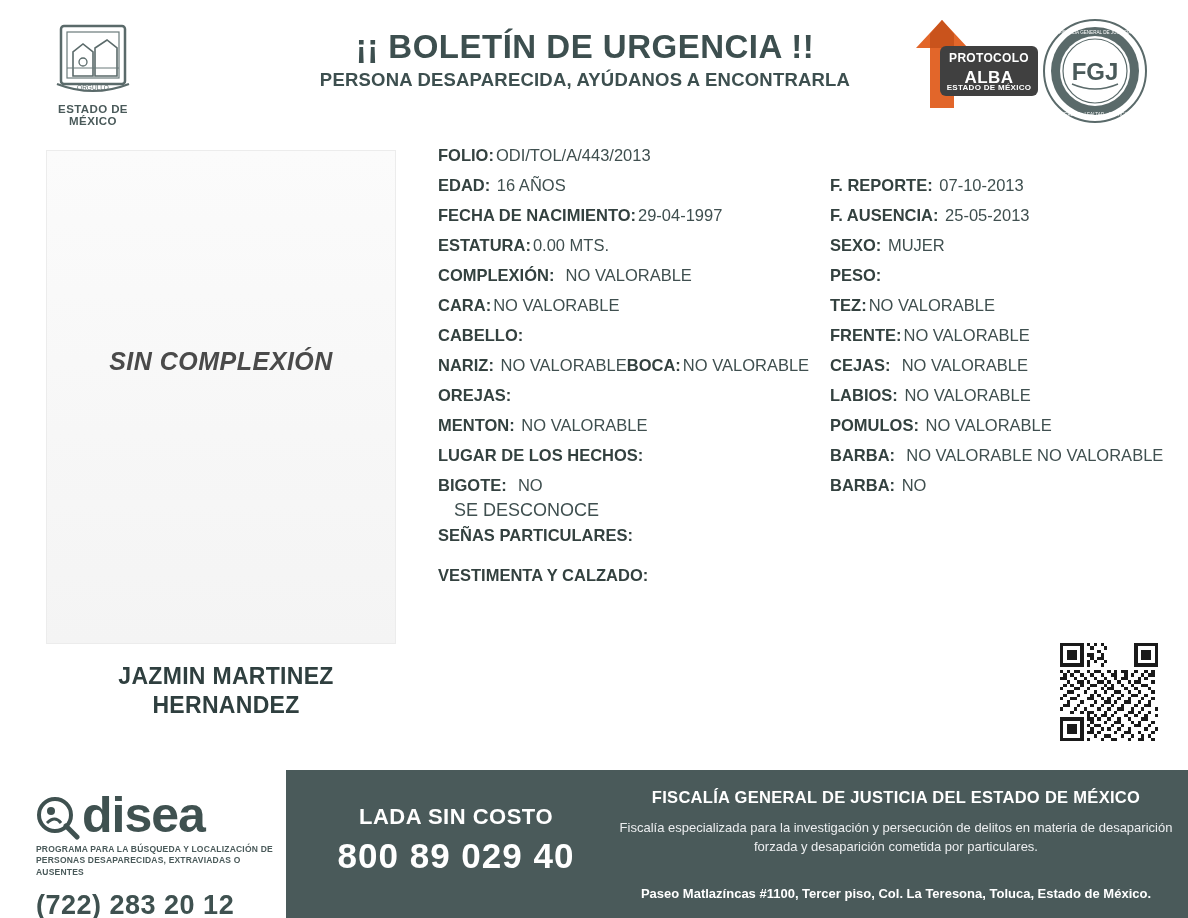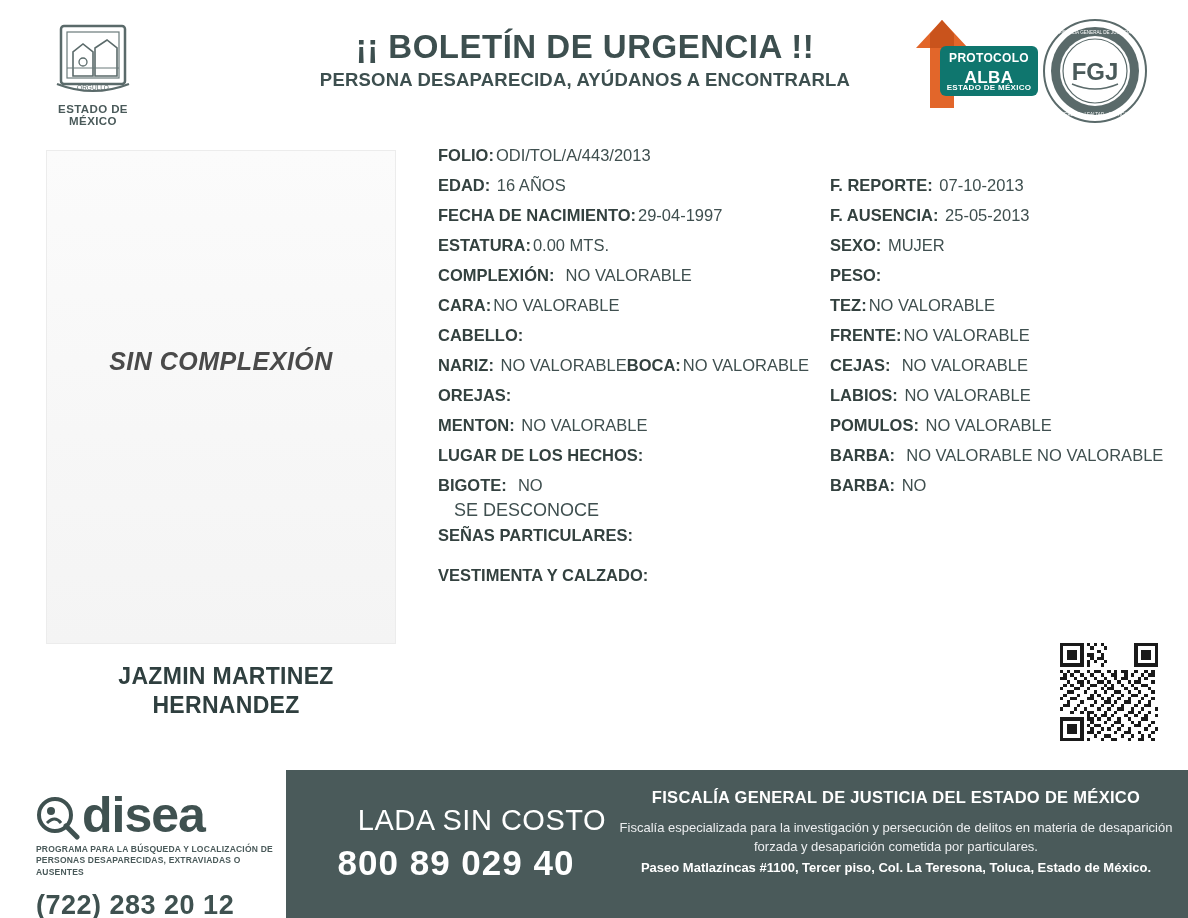--- a/index.html
+++ b/index.html
@@ -18,21 +18,21 @@
   .emblem{position:absolute;left:38px;top:18px;width:110px;text-align:center;}
   .emblem svg{display:block;margin:0 auto;}
   .emblem-label{font-size:11.5px;font-weight:bold;letter-spacing:.4px;color:#4a5a5a;margin-top:3px;}
 
   .titles{position:absolute;left:260px;top:30px;width:650px;text-align:center;}
   .title-main{font-size:33px;font-weight:bold;color:#3d4f4f;letter-spacing:.5px;line-height:1.05;}
   .title-sub{font-size:18.5px;font-weight:bold;color:#3d4f4f;letter-spacing:.2px;margin-top:4px;}
 
   .alba{position:absolute;left:912px;top:18px;width:128px;height:95px;}
   .alba .arrowbox{position:absolute;left:0;top:0;width:60px;height:92px;}
-  .alba .pill{position:absolute;left:28px;top:28px;width:98px;height:50px;background:#0f766e;border-radius:6px;}
+  .alba .pill{position:absolute;left:28px;top:28px;width:98px;height:50px;background:#404040;border-radius:6px;}
   .alba .pill .t1{position:absolute;left:0;top:5px;width:98px;text-align:center;color:#fff;font-size:12px;font-weight:bold;letter-spacing:.3px;}
   .alba .pill .t2{position:absolute;left:0;top:22px;width:98px;text-align:center;color:#fff;font-size:17px;font-weight:bold;letter-spacing:.5px;}
   .alba .pill .t3{position:absolute;left:0;top:37px;width:98px;text-align:center;color:#fff;font-size:8px;font-weight:bold;letter-spacing:.3px;}
 
   .fgj{position:absolute;left:1042px;top:18px;width:106px;height:106px;}
 
   
   .photo{position:absolute;left:46px;top:150px;width:348px;height:492px;
          background:linear-gradient(180deg,#fbfbfb,#f4f4f4);border:1px solid #ececec;}
   .photo .nofoto{position:absolute;left:0;top:196px;width:348px;text-align:center;
@@ -56,26 +56,26 @@
 
   
   .footer{position:absolute;left:0;top:770px;width:1188px;height:148px;}
   .disea{position:absolute;left:36px;top:20px;width:250px;}
   .disea-logo{font-size:50px;font-weight:bold;color:#3f5150;letter-spacing:-1px;line-height:1;}
   .disea-sub{font-size:8.5px;font-weight:bold;color:#4a5a5a;line-height:1.35;margin-top:4px;letter-spacing:.2px;}
   .disea-phone{font-size:27px;font-weight:bold;color:#3f5150;margin-top:12px;letter-spacing:.5px;}
 
   .footbar{position:absolute;left:286px;top:0;width:902px;height:148px;background:#4a5a5a;}
   .lada{position:absolute;left:20px;top:34px;width:300px;text-align:center;color:#fff;}
-  .lada .l1{font-size:29px;font-weight:normal;letter-spacing:.5px;text-align:right;}
+  .lada .l1{font-size:22px;font-weight:bold;letter-spacing:.5px;}
   .lada .l2{font-size:35px;font-weight:bold;letter-spacing:1px;margin-top:6px;}
   .fiscalia{position:absolute;left:330px;top:18px;width:560px;text-align:center;color:#fff;}
   .f-title{font-size:16.5px;font-weight:bold;letter-spacing:.3px;}
   .f-desc{font-size:13px;line-height:1.45;margin-top:12px;color:#eceef0;}
-  .f-addr{font-size:13px;font-weight:bold;line-height:1.45;margin-top:2px;}
+  .f-addr{font-size:13px;font-weight:bold;line-height:1.45;margin-top:28px;}
 </style>
 </head>
 <body>
 
 <div class="page">
 
   <div class="header">
 
     <div class="emblem">
       <svg width="80" height="82" viewBox="0 0 80 82">

